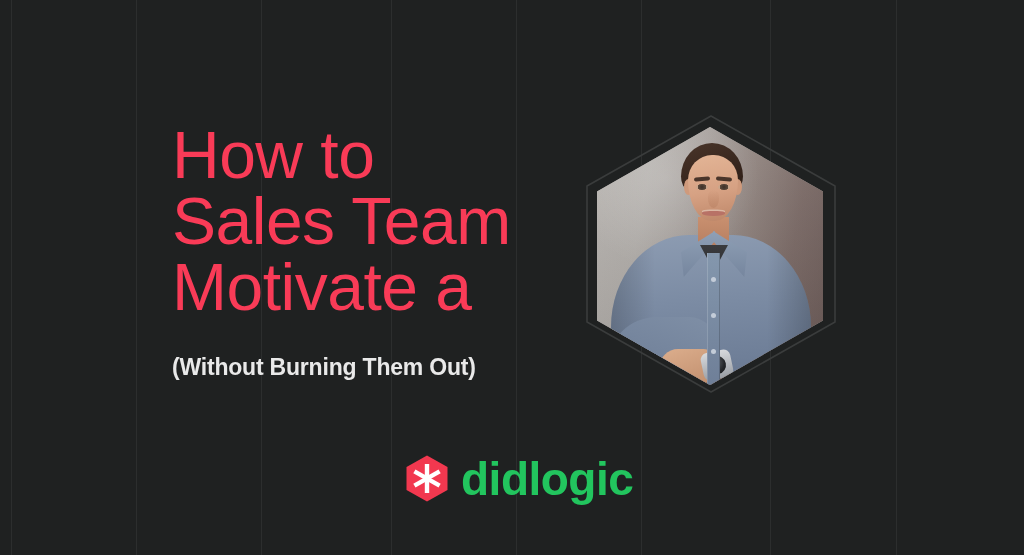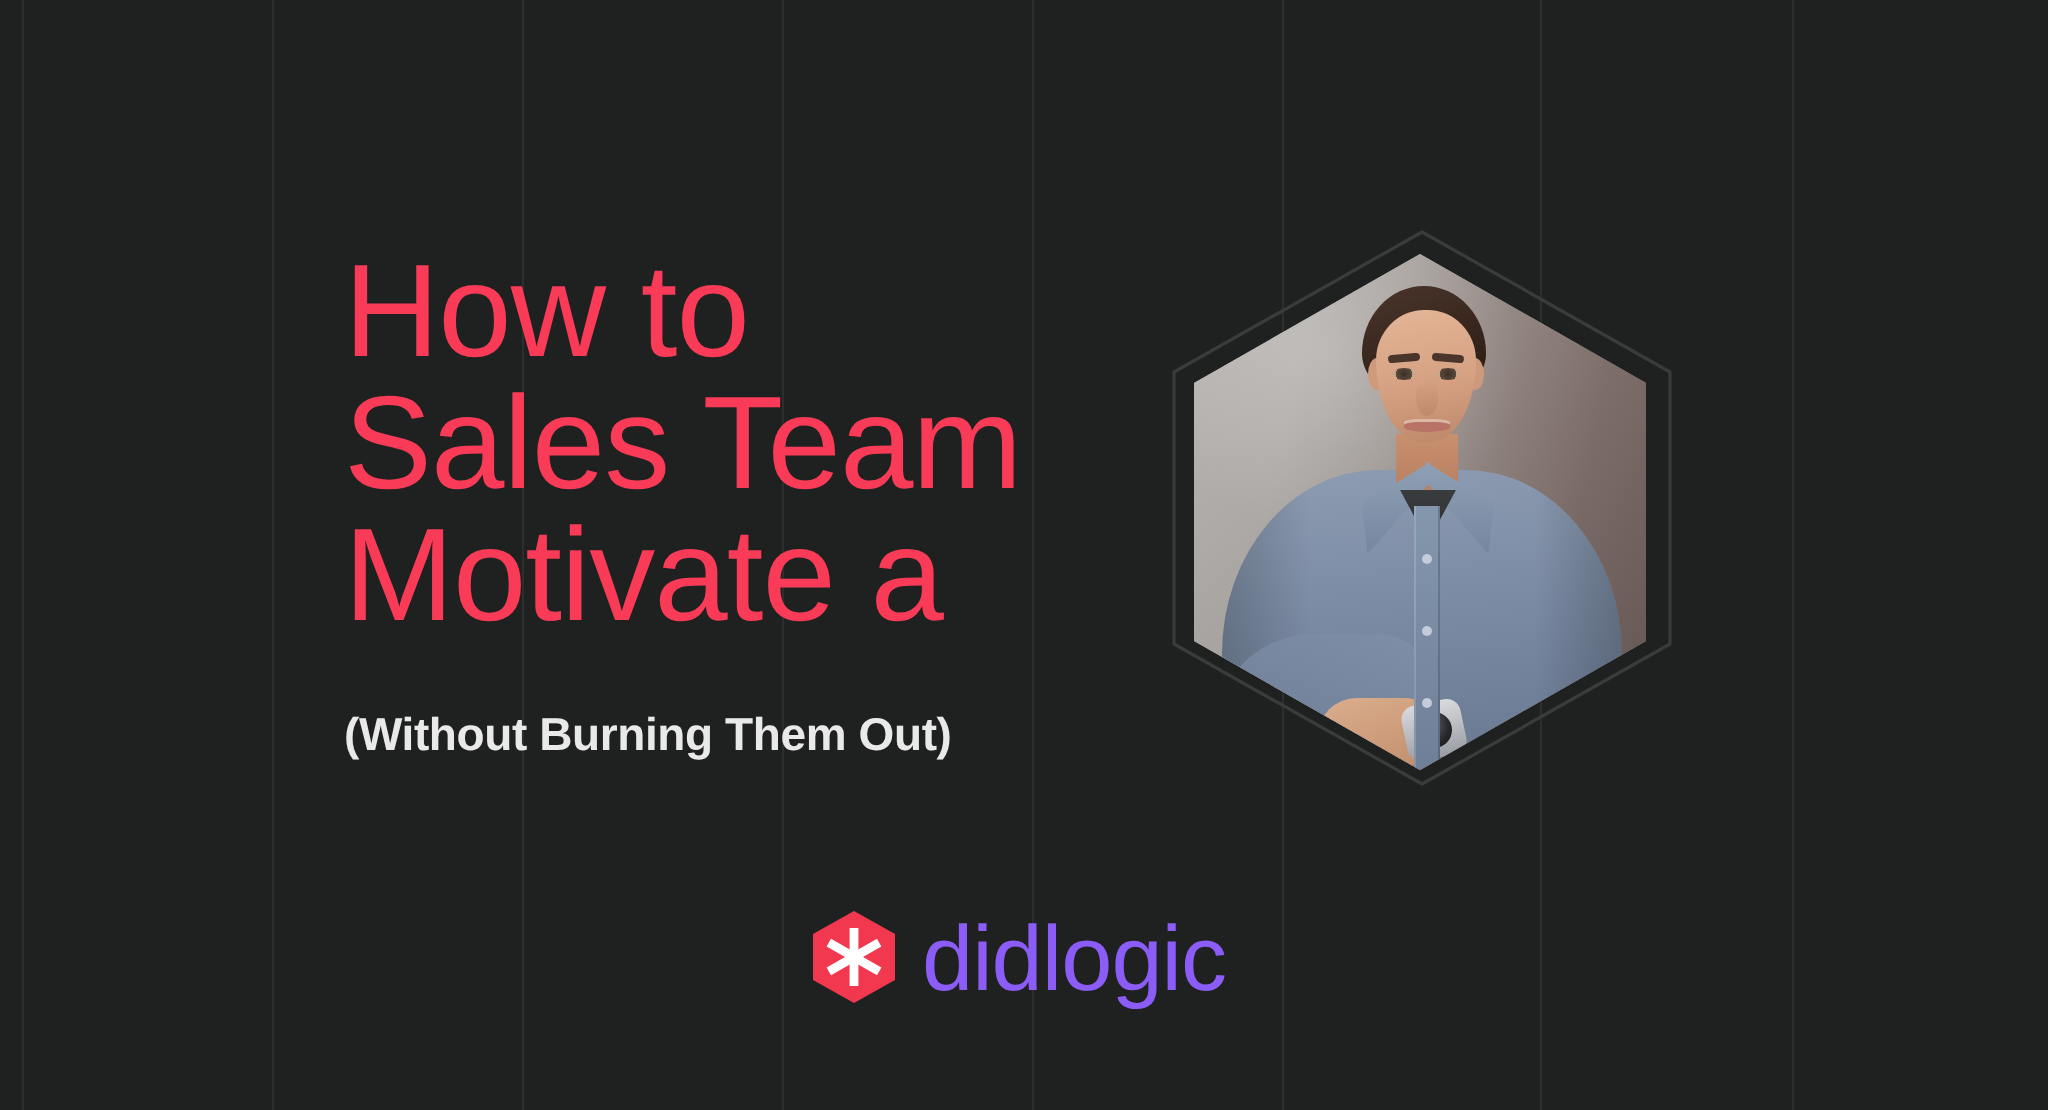--- a/index.html
+++ b/index.html
@@ -264,24 +264,24 @@
     display: flex;
     align-items: center;
     gap: 13px;
   }
   #logo-mark {
     width: 42px;
     height: 47px;
     position: relative;
   }
   #logo-word {
-    color: #8b5cf6;
+    color: #22c55e;
     font-size: 46px;
     line-height: 46px;
-    font-weight: 400;
+    font-weight: 700;
     letter-spacing: -0.5px;
   }
 </style>
 </head>
 <body>
 
 <div id="stage">
 
   <div id="grid">
       <div class="gridline" style="left: 11px; background: rgb(44, 46, 46);"></div>

